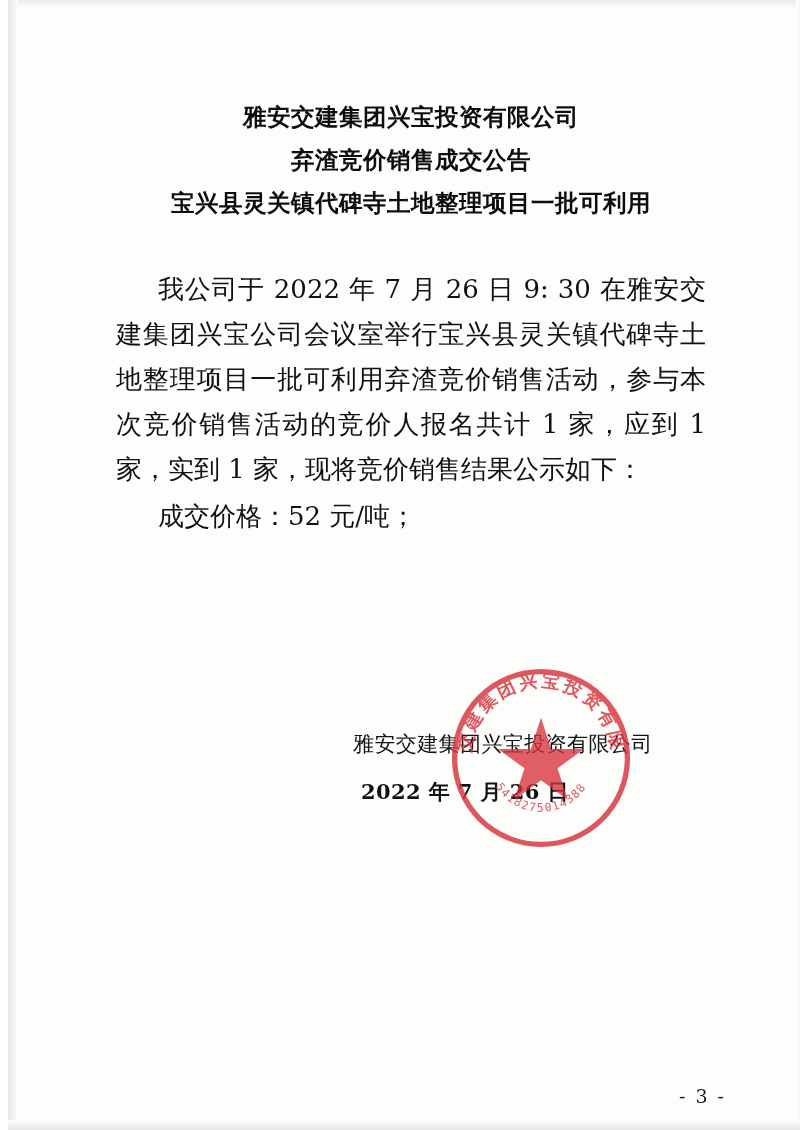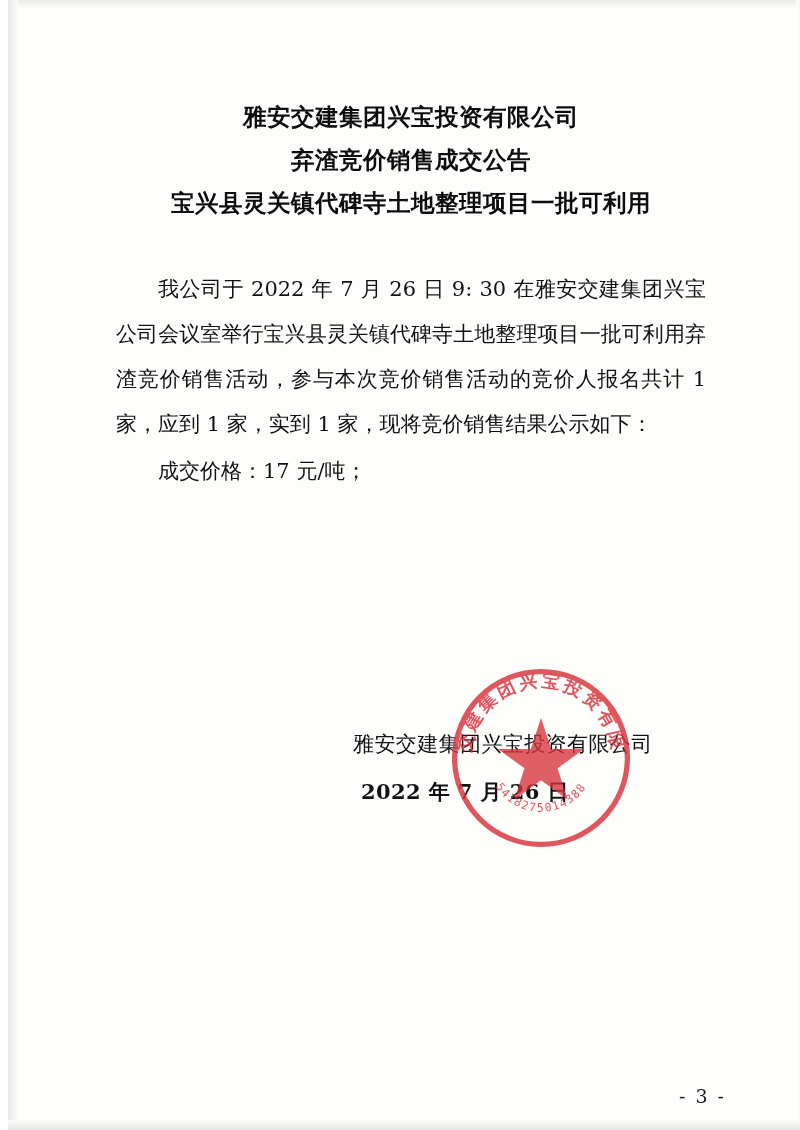--- a/index.html
+++ b/index.html
@@ -65,21 +65,21 @@
     line-height: 43px;
     letter-spacing: 0.5px;
     color: #0d0d0d;
   }
   .title-line {
     white-space: nowrap;
   }
 
   .body-block {
     margin-top: 42px;
-    font-size: 21px;
+    font-size: 26px;
     line-height: 45px;
     color: #111111;
     text-align: justify;
   }
   .para {
     text-indent: 0;
     margin: 0;
   }
   .para.first {
     text-indent: 42px;
@@ -144,21 +144,21 @@
   <div class="content">
 
     <div class="title-block">
       <div class="title-line">雅安交建集团兴宝投资有限公司</div>
       <div class="title-line">弃渣竞价销售成交公告</div>
       <div class="title-line">宝兴县灵关镇代碑寺土地整理项目一批可利用</div>
     </div>
 
     <div class="body-block">
       <p class="para first">我公司于 2022 年 7 月 26 日 9: 30 在雅安交建集团兴宝公司会议室举行宝兴县灵关镇代碑寺土地整理项目一批可利用弃渣竞价销售活动，参与本次竞价销售活动的竞价人报名共计 1 家，应到 1 家，实到 1 家，现将竞价销售结果公示如下：</p>
-      <p class="para item">成交价格：17 元/吨；</p>
+      <p class="para item">成交价格：52 元/吨；</p>
     </div>
 
   </div>
 
   <div class="signature">
     <div>雅安交建集团兴宝投资有限公司</div>
     <div class="sig-date">2022 年 7 月 26 日</div>
   </div>
 
   <svg class="seal" viewBox="0 0 200 200">

